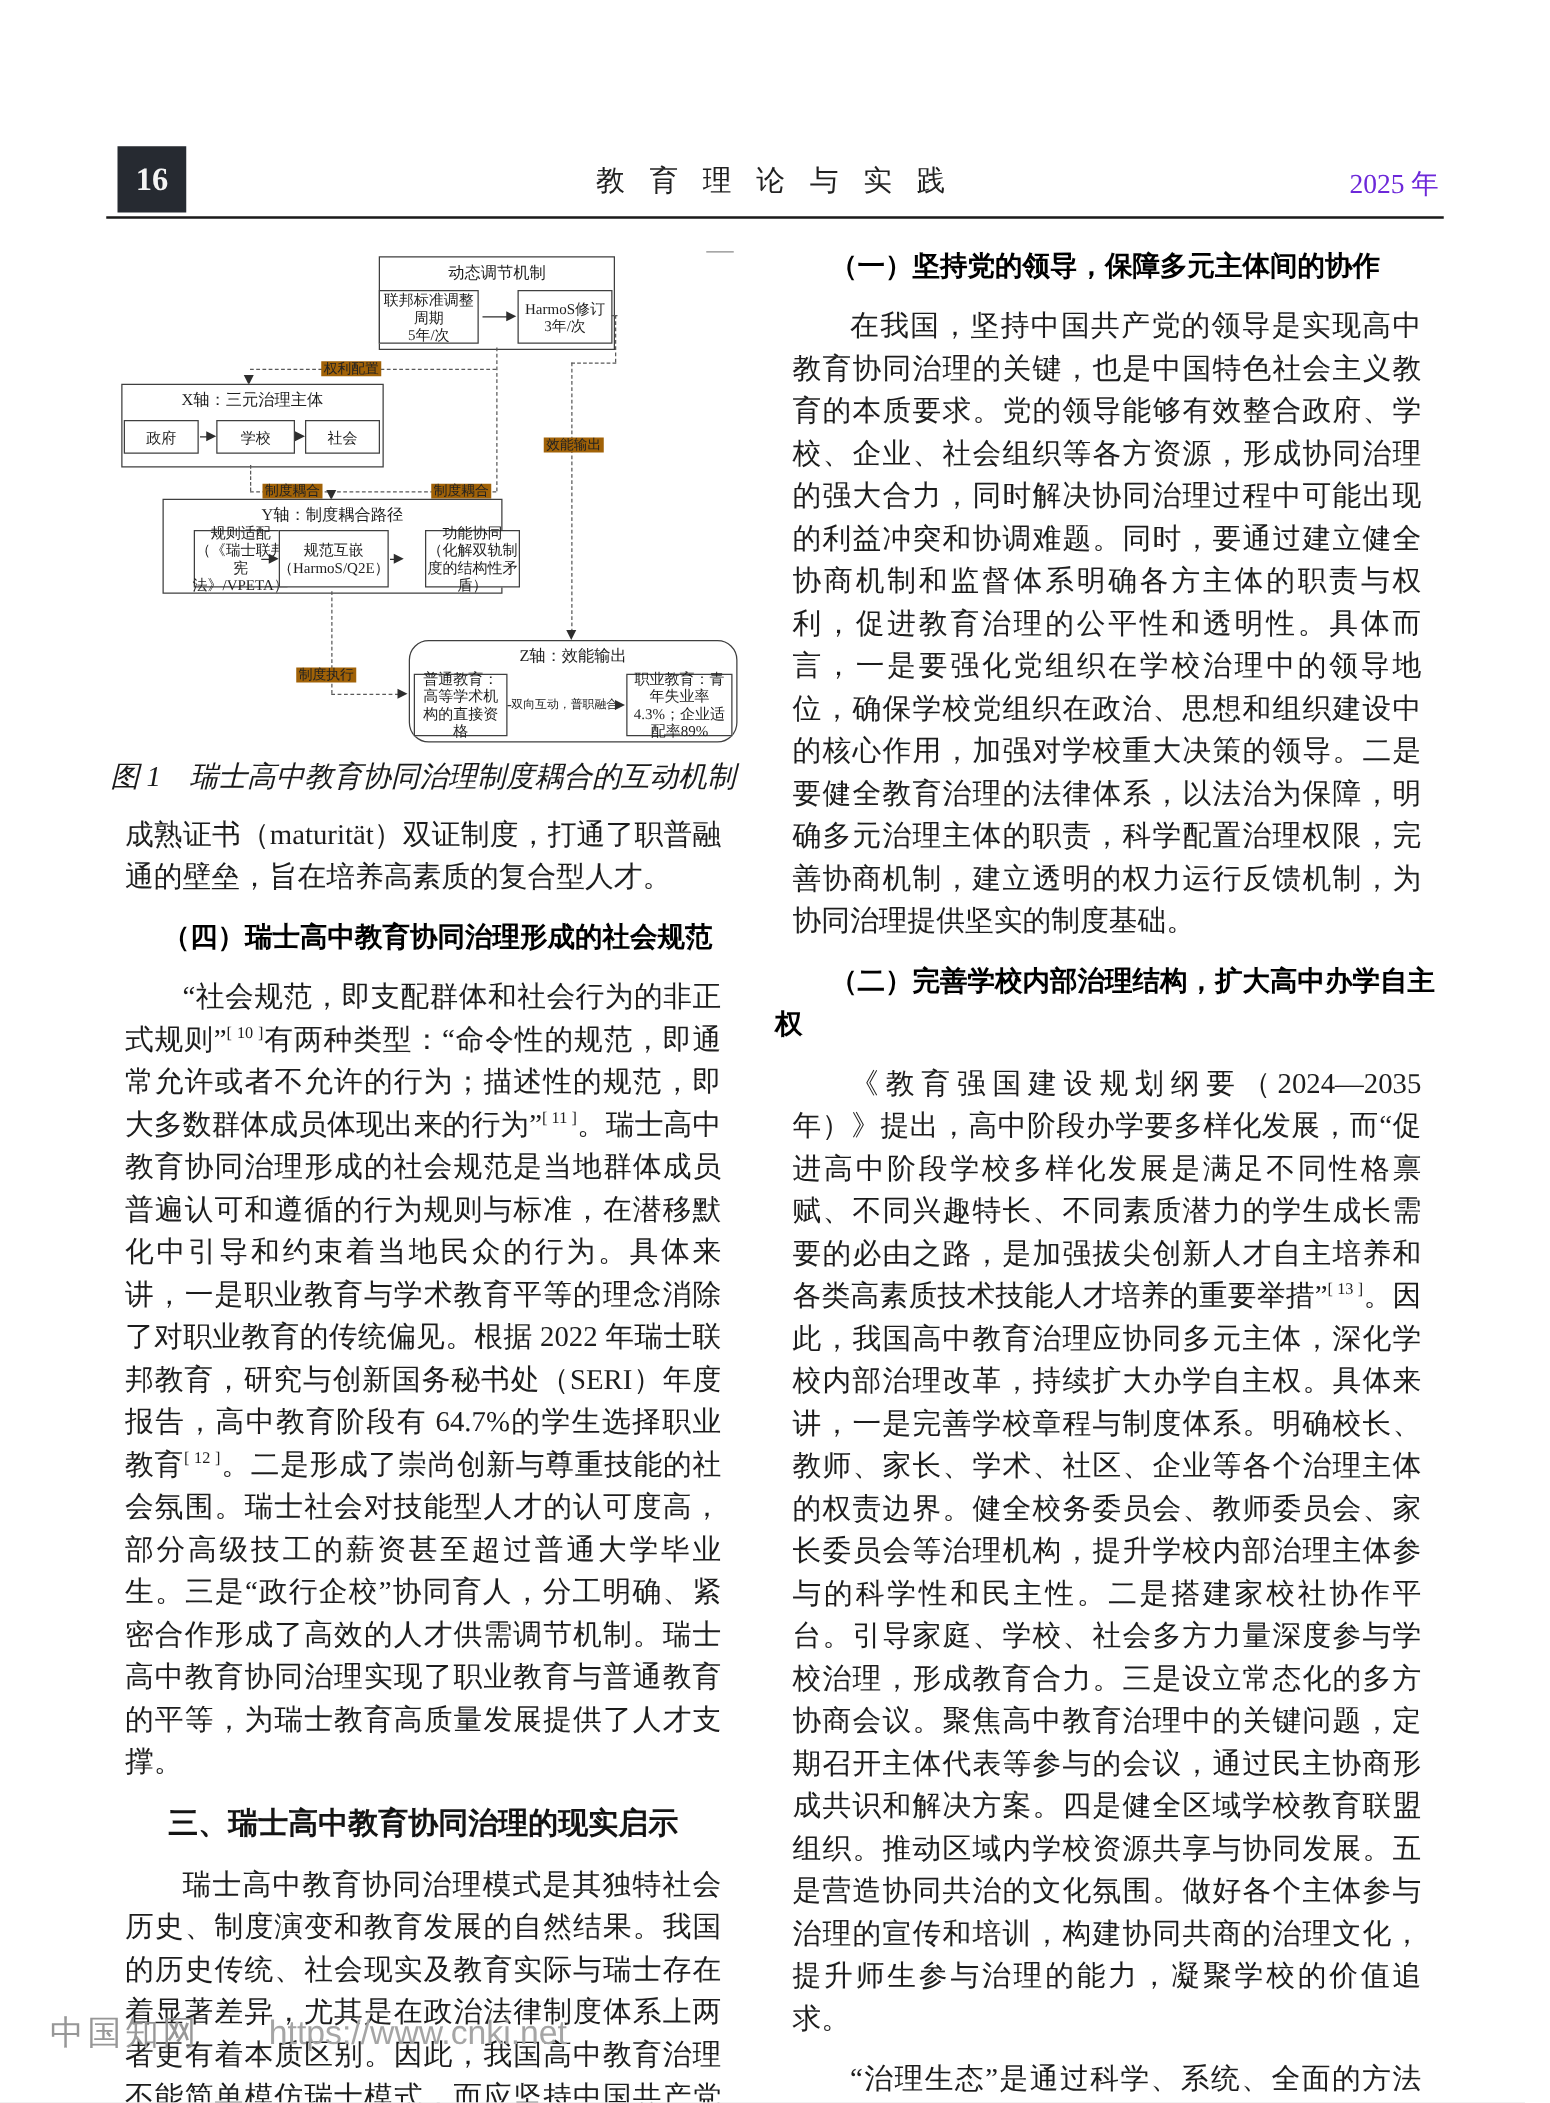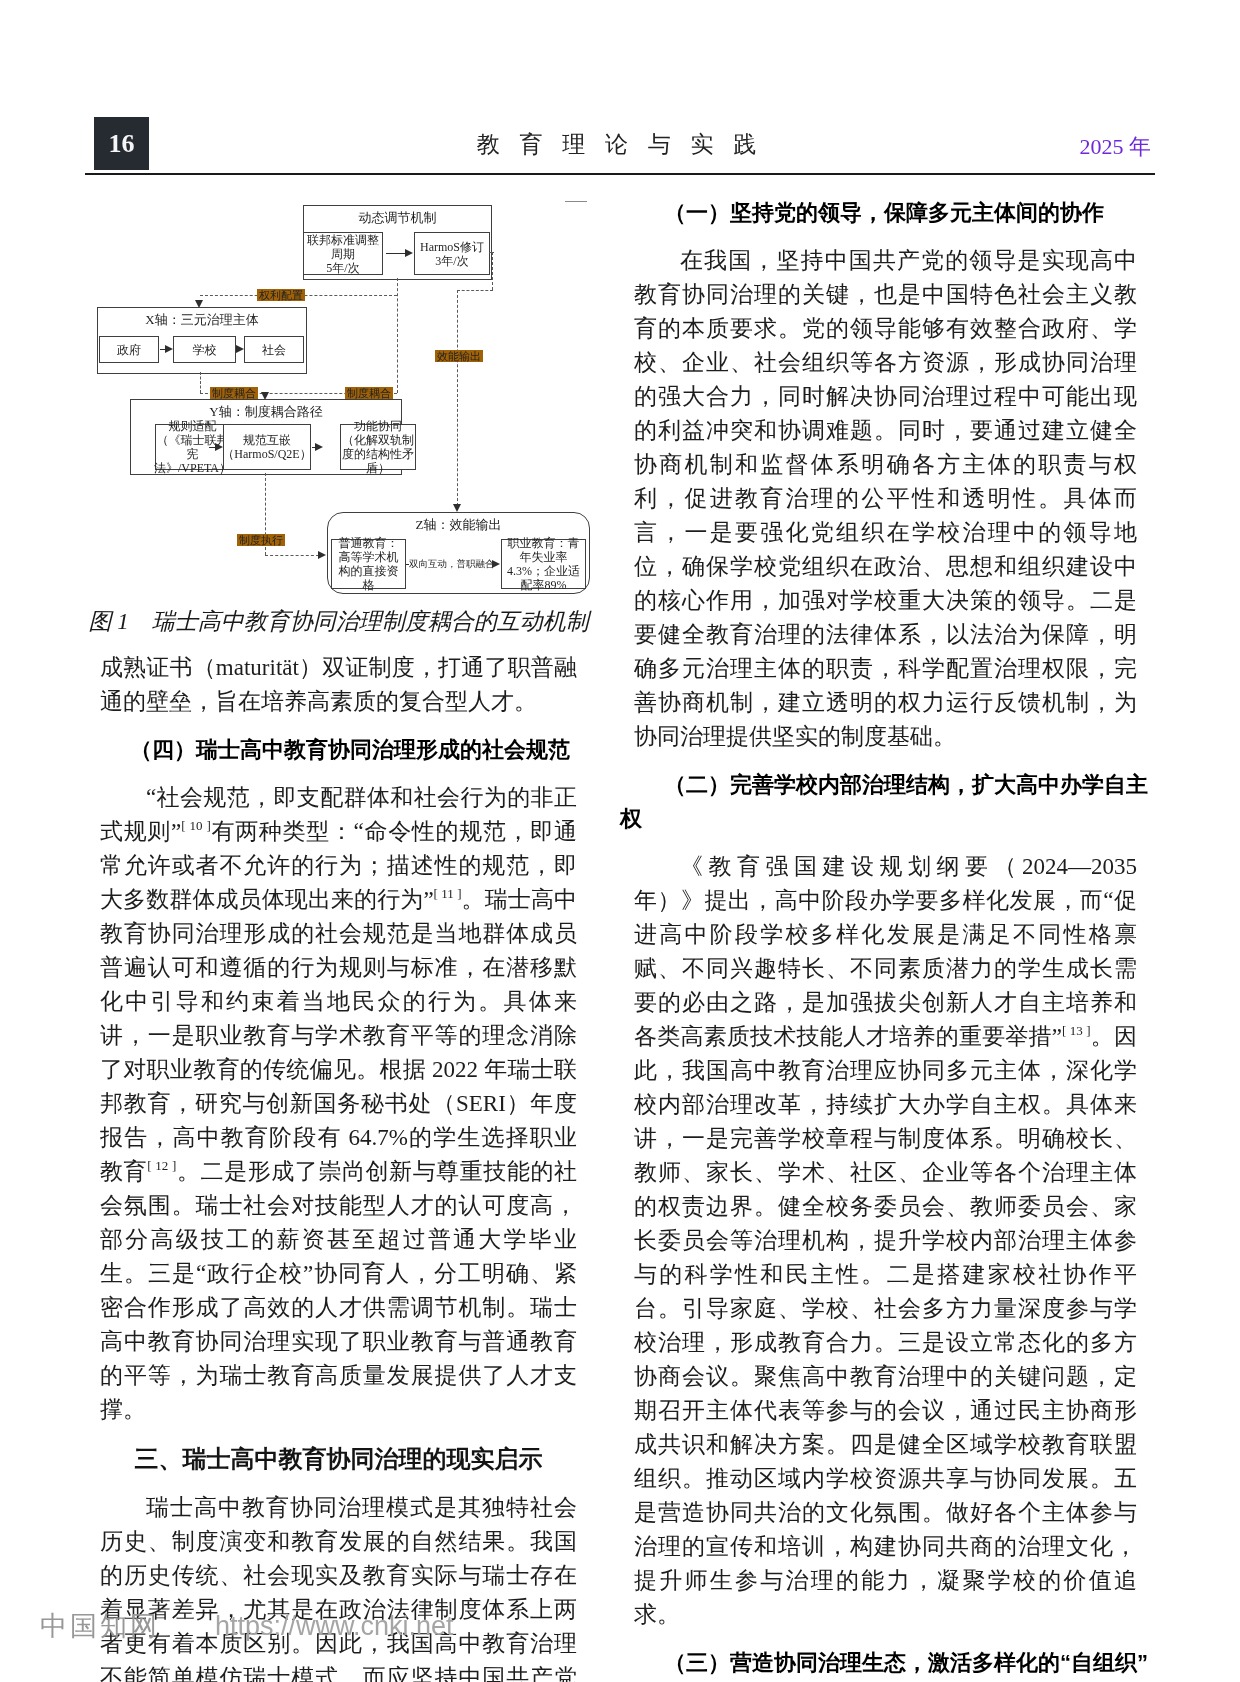--- a/index.html
+++ b/index.html
@@ -172,21 +172,20 @@
     <p class="body">“社会规范，即支配群体和社会行为的非正式规则”<sup class="ref">[ 10 ]</sup>有两种类型：“命令性的规范，即通常允许或者不允许的行为；描述性的规范，即大多数群体成员体现出来的行为”<sup class="ref">[ 11 ]</sup>。瑞士高中教育协同治理形成的社会规范是当地群体成员普遍认可和遵循的行为规则与标准，在潜移默化中引导和约束着当地民众的行为。具体来讲，一是职业教育与学术教育平等的理念消除了对职业教育的传统偏见。根据 2022 年瑞士联邦教育，研究与创新国务秘书处（SERI）年度报告，高中教育阶段有 64.7%的学生选择职业教育<sup class="ref">[ 12 ]</sup>。二是形成了崇尚创新与尊重技能的社会氛围。瑞士社会对技能型人才的认可度高，部分高级技工的薪资甚至超过普通大学毕业生。三是“政行企校”协同育人，分工明确、紧密合作形成了高效的人才供需调节机制。瑞士高中教育协同治理实现了职业教育与普通教育的平等，为瑞士教育高质量发展提供了人才支撑。</p>
     <h2 class="sechead">三、瑞士高中教育协同治理的现实启示</h2>
     <p class="body">瑞士高中教育协同治理模式是其独特社会历史、制度演变和教育发展的自然结果。我国的历史传统、社会现实及教育实际与瑞士存在着显著差异，尤其是在政治法律制度体系上两者更有着本质区别。因此，我国高中教育治理不能简单模仿瑞士模式，而应坚持中国共产党的领导，立足中国特色社会主义制度的本质特征和教育实际进行本土化的借鉴与创新，走出一条具有中国特色的高中教育协同治理之路。</p>
   </div>
 
   <div class="col right">
     <h3 class="subhead first">（一）坚持党的领导，保障多元主体间的协作</h3>
     <p class="body">在我国，坚持中国共产党的领导是实现高中教育协同治理的关键，也是中国特色社会主义教育的本质要求。党的领导能够有效整合政府、学校、企业、社会组织等各方资源，形成协同治理的强大合力，同时解决协同治理过程中可能出现的利益冲突和协调难题。同时，要通过建立健全协商机制和监督体系明确各方主体的职责与权利，促进教育治理的公平性和透明性。具体而言，一是要强化党组织在学校治理中的领导地位，确保学校党组织在政治、思想和组织建设中的核心作用，加强对学校重大决策的领导。二是要健全教育治理的法律体系，以法治为保障，明确多元治理主体的职责，科学配置治理权限，完善协商机制，建立透明的权力运行反馈机制，为协同治理提供坚实的制度基础。</p>
     <h3 class="subhead">（二）完善学校内部治理结构，扩大高中办学自主权</h3>
     <p class="body">《教育强国建设规划纲要（2024—2035 年）》提出，高中阶段办学要多样化发展，而“促进高中阶段学校多样化发展是满足不同性格禀赋、不同兴趣特长、不同素质潜力的学生成长需要的必由之路，是加强拔尖创新人才自主培养和各类高素质技术技能人才培养的重要举措”<sup class="ref">[ 13 ]</sup>。因此，我国高中教育治理应协同多元主体，深化学校内部治理改革，持续扩大办学自主权。具体来讲，一是完善学校章程与制度体系。明确校长、教师、家长、学术、社区、企业等各个治理主体的权责边界。健全校务委员会、教师委员会、家长委员会等治理机构，提升学校内部治理主体参与的科学性和民主性。二是搭建家校社协作平台。引导家庭、学校、社会多方力量深度参与学校治理，形成教育合力。三是设立常态化的多方协商会议。聚焦高中教育治理中的关键问题，定期召开主体代表等参与的会议，通过民主协商形成共识和解决方案。四是健全区域学校教育联盟组织。推动区域内学校资源共享与协同发展。五是营造协同共治的文化氛围。做好各个主体参与治理的宣传和培训，构建协同共商的治理文化，提升师生参与治理的能力，凝聚学校的价值追求。</p>
-    <h3 class="subhead">（三）营造协同治理生态，激活多样化的“自组织”</h3>
     <p class="body">“治理生态”是通过科学、系统、全面的方法对治理对象的系统环境进行调整，优化资源配置，明晰权责关系，进而实现治理目标的动态平衡与可持续发展。到 2035 年建成教育强国需要构建现代化的教育治理体</p>
   </div>
 
   <div class="footer">
     <span class="wm">中国知网</span>
     <span class="url">https://www.cnki.net</span>
   </div>
 
 </div>
 

